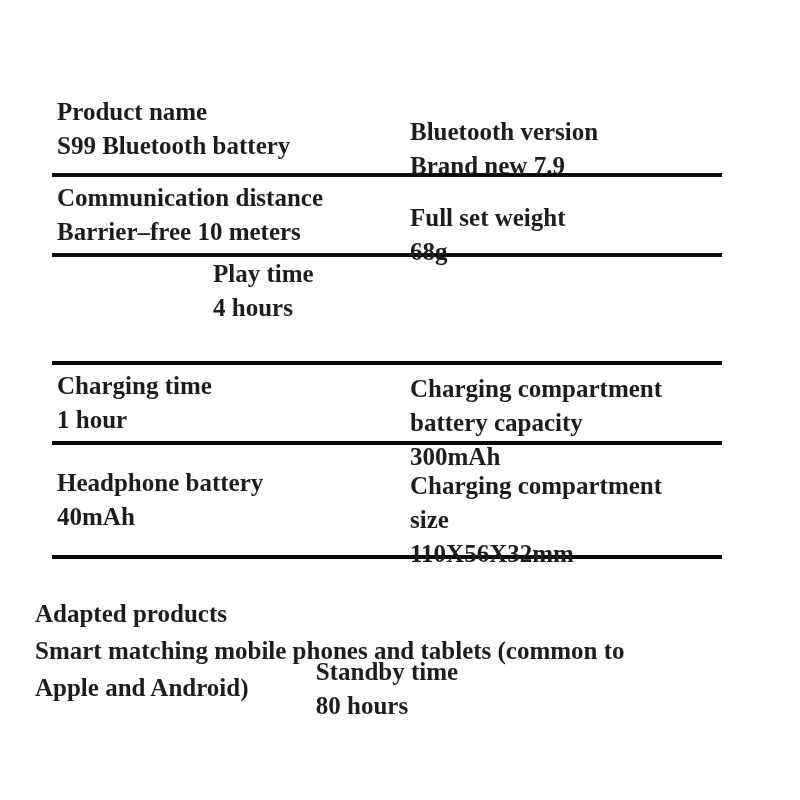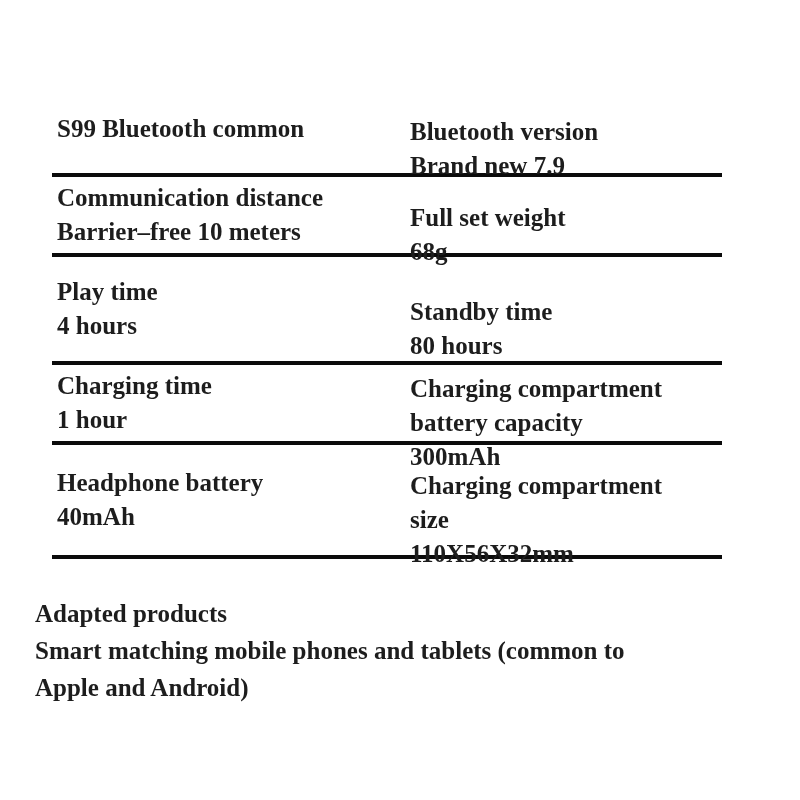--- a/index.html
+++ b/index.html
@@ -21,21 +21,21 @@
   .spec-table {
     margin-left: 52px;
     width: 670px;
   }
   .spec-row {
     display: flex;
     align-items: center;
   }
   .spec-row.r1 { height: 88px; }
   .spec-row.r2 { height: 76px; justify-content: center; }
-  .spec-row.r3 { height: 104px; }
+  .spec-row.r3 { height: 104px; flex-direction: column; }
   .spec-row.r4 { height: 76px; }
   .spec-row.r5 { height: 110px; }
   .divider {
     height: 4px;
     background: #0b0b0b;
     border: none;
     margin: 0;
   }
   .cell {
     box-sizing: border-box;
@@ -67,21 +67,22 @@
 </style>
 </head>
 <body>
 
 <div class="sheet">
 
   <div class="spec-table">
 
     <div class="spec-row r1">
       <div class="cell left">
-        <div class="spec-value">S99 Bluetooth common</div>
+        <div class="spec-label">Product name</div>
+        <div class="spec-value">S99 Bluetooth battery</div>
       </div>
       <div class="cell right">
         <div class="spec-label">Bluetooth version</div>
         <div class="spec-value">Brand new 7.9</div>
       </div>
     </div>
     <div class="divider"></div>
 
     <div class="spec-row r2">
       <div class="cell left">

